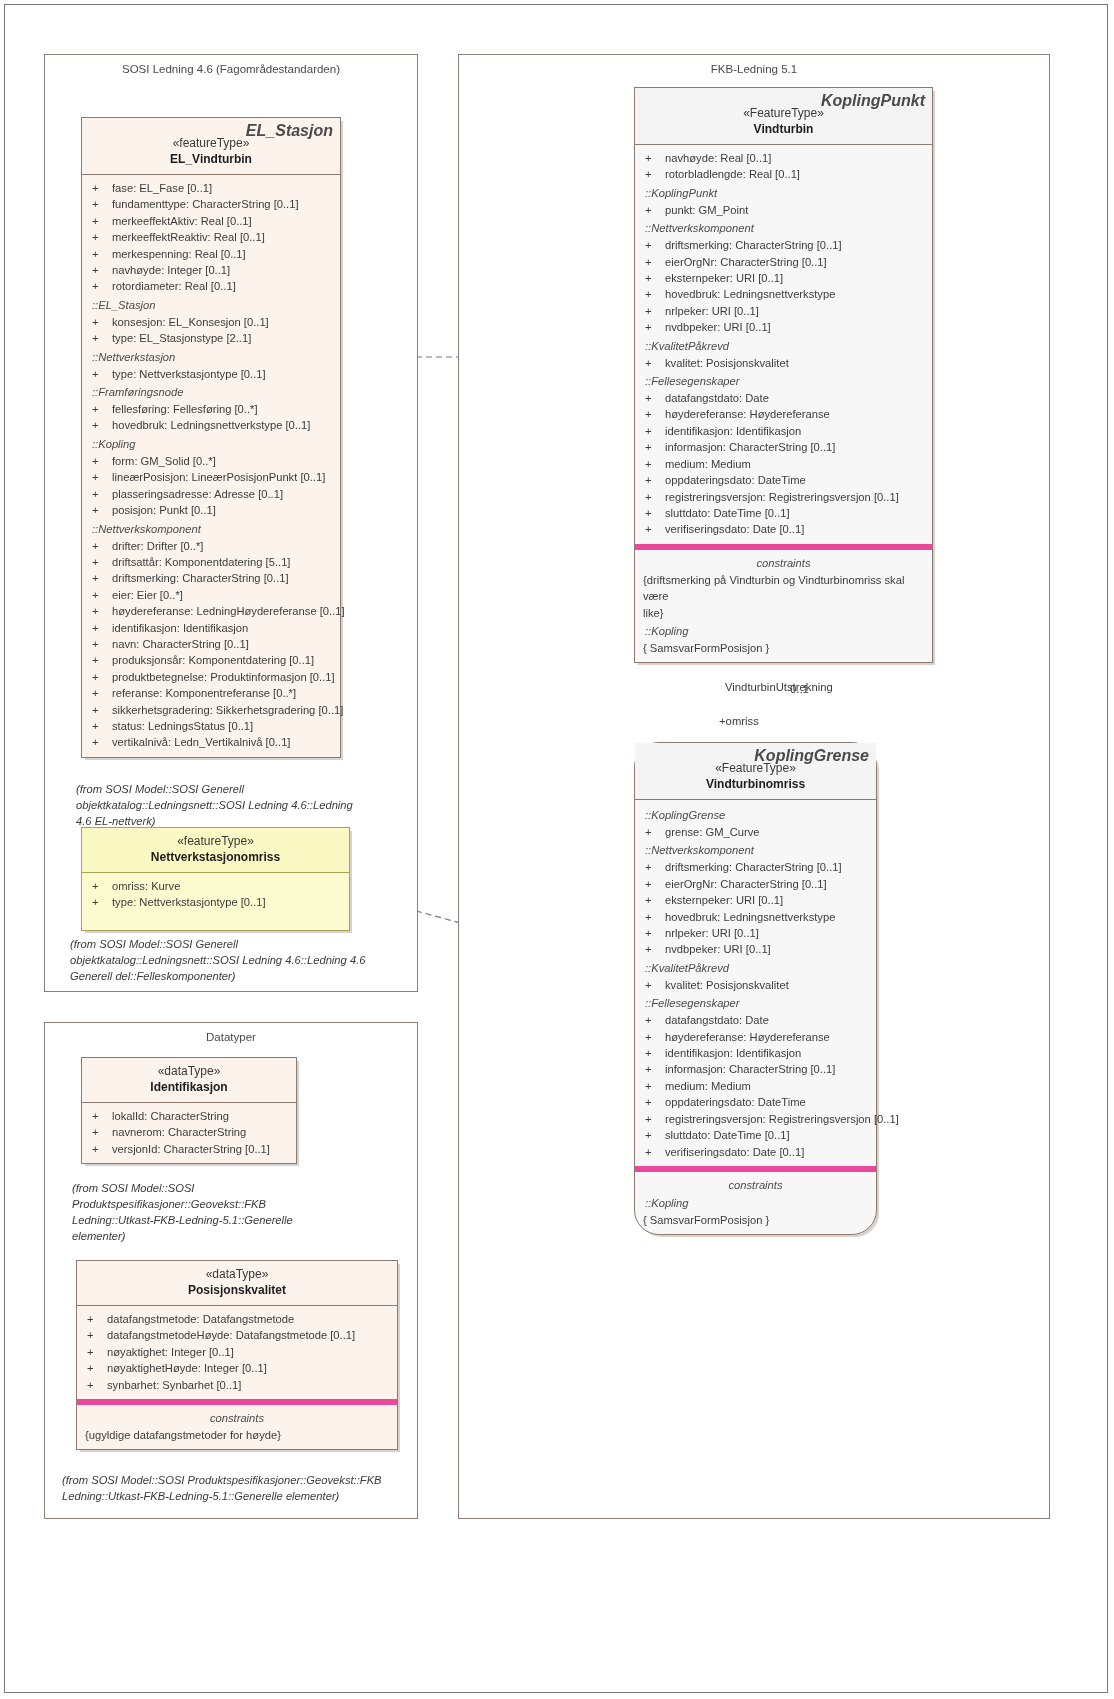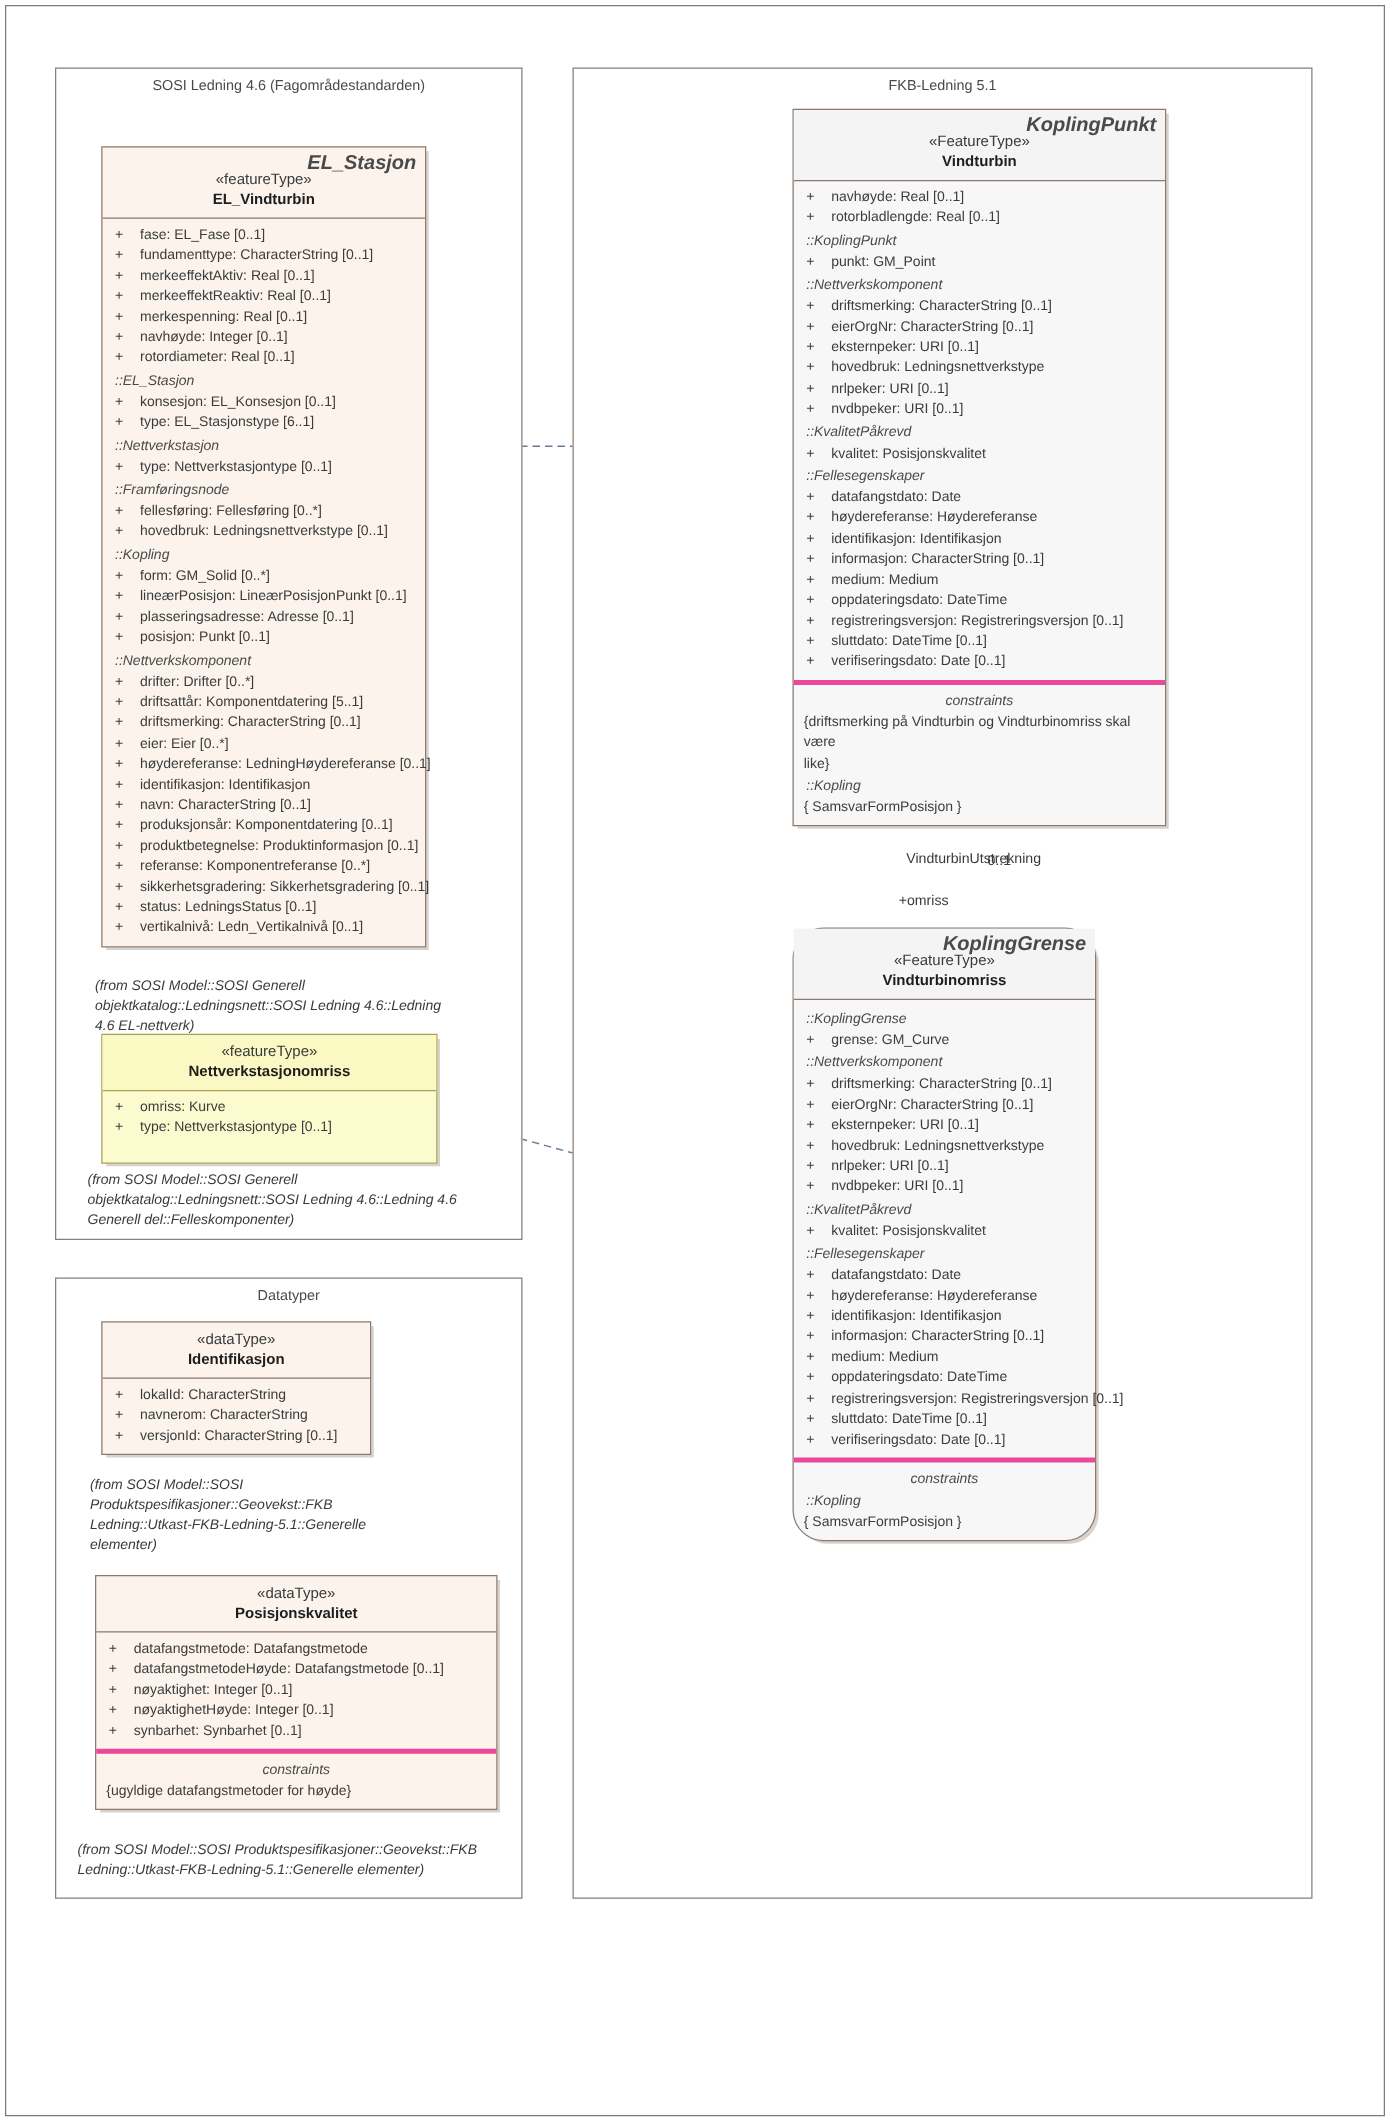--- a/index.html
+++ b/index.html
@@ -25,21 +25,21 @@
   .cls.yellow{background:#fcfbcf;border-color:#a9a05a;}
 
   .cls-head{position:relative;padding:6px 8px 7px 8px;border-bottom:1px solid #8d7a6e;text-align:center;}
   .cls.grey .cls-head{background:#f4f4f4;}
   .cls.yellow .cls-head{background:#fbf9c3;border-bottom-color:#a9a05a;}
   .corner{position:absolute;right:7px;top:4px;font-size:16px;font-style:italic;color:#4a4a4a;font-weight:bold;}
   .stereo{font-size:12px;color:#3a3a3a;line-height:15px;}
   .cname{font-size:12px;font-weight:bold;color:#1d1d1d;line-height:16px;}
 
   .cls-body{padding:5px 6px 6px 6px;}
-  .cls-sect{border-top:4px solid #ec4899;padding:5px 6px 6px 6px;}
+  .cls-sect{border-top:6px solid #ec4899;padding:5px 6px 6px 6px;}
 
   .attr{display:flex;font-size:11.2px;line-height:16.4px;color:#3c3c3c;white-space:nowrap;}
   .attr .vis{width:20px;flex:0 0 20px;text-align:left;padding-left:4px;color:#3c3c3c;}
   .attr .txt{flex:1 1 auto;}
   .grp{font-size:11.2px;font-style:italic;color:#4a4a4a;line-height:17px;padding-left:4px;margin-top:2px;}
   .sect-title{text-align:center;font-style:italic;font-size:11.2px;color:#4a4a4a;line-height:16px;margin-bottom:1px;}
   .cons-line{font-size:11.2px;line-height:16.4px;color:#3c3c3c;padding-left:2px;}
 
   
   .caption{position:absolute;text-align:left;font-style:italic;font-size:11.2px;line-height:16px;color:#3a3a3a;}
@@ -110,21 +110,21 @@
           <span class="vis">+</span>
           <span class="txt">rotordiameter: Real [0..1]</span>
         </div>
         <div class="grp">::EL_Stasjon</div>
         <div class="attr">
           <span class="vis">+</span>
           <span class="txt">konsesjon: EL_Konsesjon [0..1]</span>
         </div>
         <div class="attr">
           <span class="vis">+</span>
-          <span class="txt">type: EL_Stasjonstype [6..1]</span>
+          <span class="txt">type: EL_Stasjonstype [2..1]</span>
         </div>
         <div class="grp">::Nettverkstasjon</div>
         <div class="attr">
           <span class="vis">+</span>
           <span class="txt">type: Nettverkstasjontype [0..1]</span>
         </div>
         <div class="grp">::Framføringsnode</div>
         <div class="attr">
           <span class="vis">+</span>
           <span class="txt">fellesføring: Fellesføring [0..*]</span>

